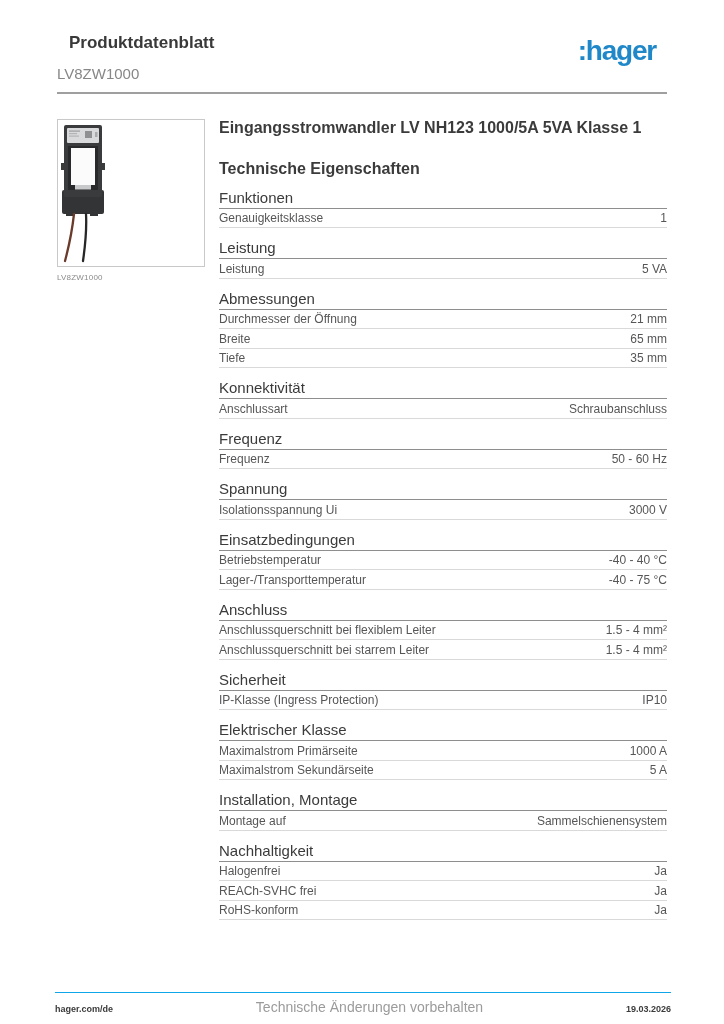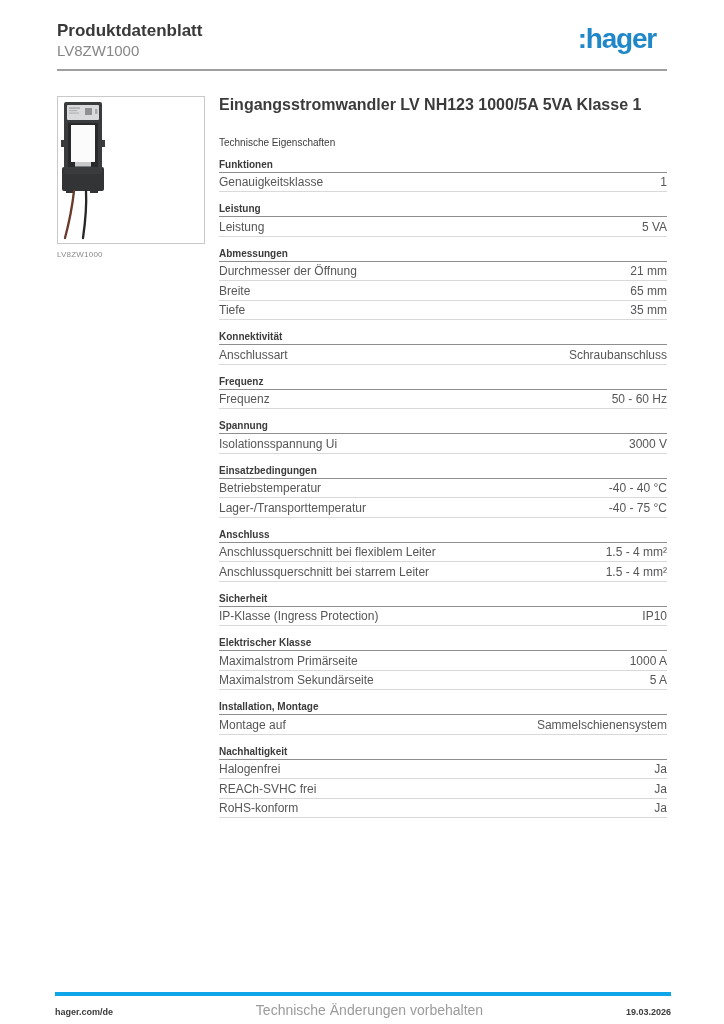--- a/index.html
+++ b/index.html
@@ -9,50 +9,50 @@
     background: #ffffff;
     font-family: "Liberation Sans", sans-serif;
     color: #3b3b3c;
     position: relative;
     overflow: hidden;
   }
   .content { padding: 21px 57px 0 57px; }
 
   
   .hdr { position: relative; }
-  .page-title { font-size: 17px; font-weight: bold; color: #393939; line-height: 1.18; margin: 0; }
+  .page-title { font-size: 17px; font-weight: bold; color: #393939; line-height: 1.18; margin: 12px; }
   .page-sub { font-size: 15px; color: #878787; line-height: 1.18; margin-top: 1px; }
   .logo { position: absolute; right: 11px; top: 2px; font-size: 28px; font-weight: bold; letter-spacing: -1.2px; }
   .hdr-rule { height: 2px; background: #9f9f9f; margin-top: 9px; }
 
   
   .main { display: flex; margin-top: 25px; }
   .imgcol { width: 148px; flex: none; margin-right: 14px; }
   .imgbox { width: 148px; height: 148px; border: 1px solid #c9c9c9; background: #fff; }
   .caption { font-size: 8px; color: #8a8a8b; margin-top: 6px; letter-spacing: 0.2px; }
 
   .speccol { flex: 1; min-width: 0; }
   .ptitle { font-size: 16px; font-weight: bold; color: #3b3b3c; }
-  .heading { font-size: 10px; font-weight: normal; color: #3b3b3c; margin-top: 23px; }
+  .heading { font-size: 16px; font-weight: bold; color: #3b3b3c; margin-top: 23px; }
 
   .section { margin-top: 11px; }
-  .sectitle { font-size: 10px; font-weight: bold; color: #3b3b3c; padding-bottom: 2px; border-bottom: 1px solid #8e8e8e; }
+  .sectitle { font-size: 15px; font-weight: normal; color: #3b3b3c; padding-bottom: 2px; border-bottom: 1px solid #8e8e8e; }
   .row {
     display: flex; justify-content: space-between; align-items: baseline;
     font-size: 12px; color: #565658;
     padding: 2.5px 0 2px 0;
     border-bottom: 1px solid #d9d9d9;
   }
   .row .lbl { white-space: nowrap; }
   .row .val { white-space: nowrap; text-align: right; }
 
   
   .footer {
     position: absolute; left: 55px; right: 53px; top: 992px;
-    border-top: 4px solid #0ea5e9;
+    border-top: 1px solid #0ea5e9;
     padding-top: 6px;
     display: flex; justify-content: space-between; align-items: baseline;
   }
   .f-left, .f-right { font-size: 9px; font-weight: bold; color: #3b3b3c; }
   .f-center { font-size: 14px; color: #9b9b9b; }
 </style>
 </head>
 <body>
 
 <div class="content">

